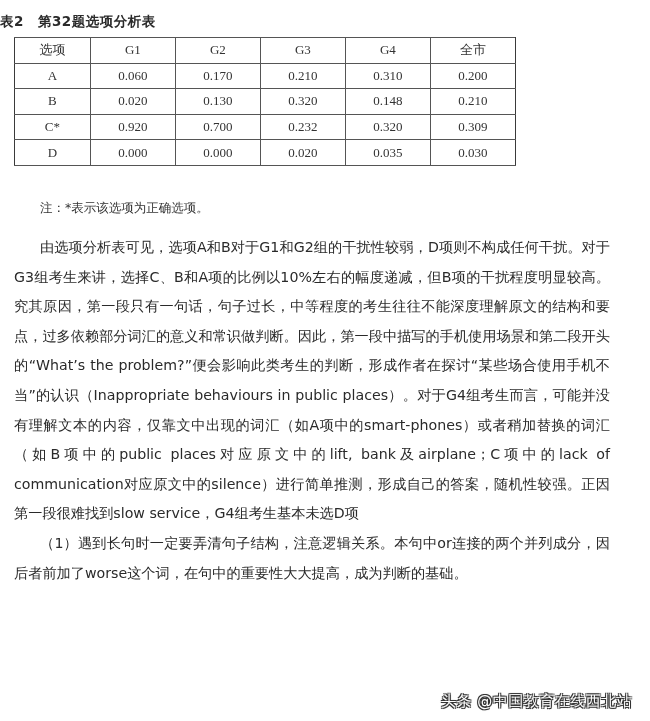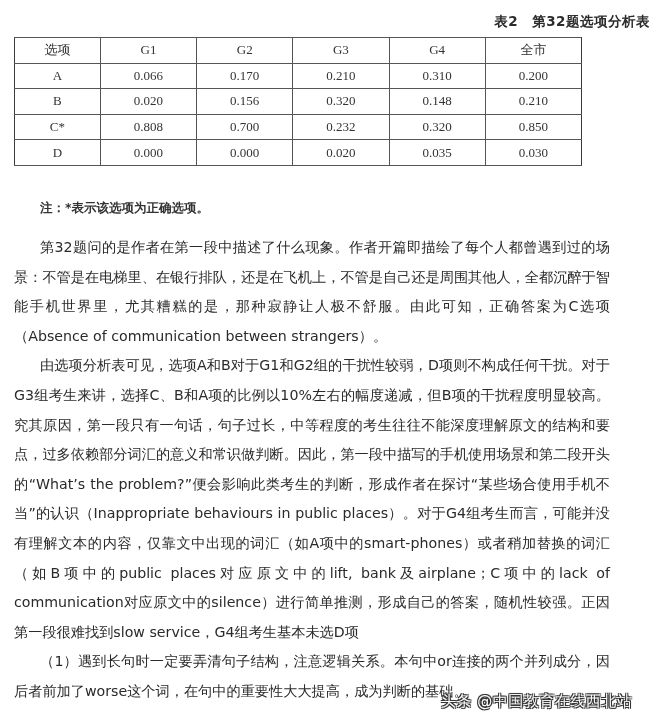--- a/index.html
+++ b/index.html
@@ -13,32 +13,32 @@
     position: relative;
     overflow: hidden;
     font-family: "DejaVu Serif", "Liberation Serif", serif;
     color: #2a2a2a;
   }
   .caption {
     position: absolute;
     top: 13px;
     left: 0;
     width: 650px;
-    text-align: right;
+    text-align: left;
     font-family: "DejaVu Sans", "Liberation Sans", sans-serif;
     font-weight: bold;
     font-size: 13.5px;
     color: #2b2b2b;
     letter-spacing: 0.5px;
   }
   table.opt-table {
     position: absolute;
     top: 37px;
     left: 14px;
-    width: 568px;
+    width: 502px;
     border-collapse: collapse;
     font-family: "Liberation Serif", "DejaVu Serif", serif;
     font-size: 13px;
     color: #333;
     border-top: 1.5px solid #3a3a3a;
     border-bottom: 1.5px solid #3a3a3a;
   }
   table.opt-table th, table.opt-table td {
     border: 1px solid #555;
     height: 24.6px;
@@ -52,21 +52,20 @@
   table.opt-table th:last-child, table.opt-table td:last-child {
     border-right: 1.5px solid #3a3a3a;
   }
   .note {
     position: absolute;
     top: 200px;
     left: 40px;
     font-size: 12.5px;
     color: #333;
     font-family: "DejaVu Sans", "Liberation Sans", sans-serif;
-    font-weight: bold;
   }
   .body-text {
     position: absolute;
     top: 233px;
     left: 14px;
     width: 596px;
     font-family: "DejaVu Sans", "Liberation Sans", sans-serif;
     font-size: 14.2px;
     line-height: 29.6px;
     color: #2a2a2a;
@@ -102,55 +101,54 @@
       <th>G1</th>
       <th>G2</th>
       <th>G3</th>
       <th>G4</th>
       <th>全市</th>
     </tr>
   </thead>
   <tbody>
     <tr>
       <td>A</td>
-      <td>0.066</td>
+      <td>0.060</td>
       <td>0.170</td>
       <td>0.210</td>
       <td>0.310</td>
       <td>0.200</td>
     </tr>
     <tr>
       <td>B</td>
       <td>0.020</td>
-      <td>0.156</td>
+      <td>0.130</td>
       <td>0.320</td>
       <td>0.148</td>
       <td>0.210</td>
     </tr>
     <tr>
       <td>C*</td>
-      <td>0.808</td>
+      <td>0.920</td>
       <td>0.700</td>
       <td>0.232</td>
       <td>0.320</td>
-      <td>0.850</td>
+      <td>0.309</td>
     </tr>
     <tr>
       <td>D</td>
       <td>0.000</td>
       <td>0.000</td>
       <td>0.020</td>
       <td>0.035</td>
       <td>0.030</td>
     </tr>
   </tbody>
 </table>
 
 <div class="note">注：*表示该选项为正确选项。</div>
 
 <div class="body-text">
-  <p>第32题问的是作者在第一段中描述了什么现象。作者开篇即描绘了每个人都曾遇到过的场景：不管是在电梯里、在银行排队，还是在飞机上，不管是自己还是周围其他人，全都沉醉于智能手机世界里，尤其糟糕的是，那种寂静让人极不舒服。由此可知，正确答案为C选项（Absence of communication between strangers）。</p>
   <p>由选项分析表可见，选项A和B对于G1和G2组的干扰性较弱，D项则不构成任何干扰。对于G3组考生来讲，选择C、B和A项的比例以10%左右的幅度递减，但B项的干扰程度明显较高。究其原因，第一段只有一句话，句子过长，中等程度的考生往往不能深度理解原文的结构和要点，过多依赖部分词汇的意义和常识做判断。因此，第一段中描写的手机使用场景和第二段开头的“What’s the problem?”便会影响此类考生的判断，形成作者在探讨“某些场合使用手机不当”的认识（Inappropriate behaviours in public places）。对于G4组考生而言，可能并没有理解文本的内容，仅靠文中出现的词汇（如A项中的smart-phones）或者稍加替换的词汇（如B项中的public places对应原文中的lift, bank及airplane；C项中的lack of communication对应原文中的silence）进行简单推测，形成自己的答案，随机性较强。正因第一段很难找到slow service，G4组考生基本未选D项</p>
   <p>（1）遇到长句时一定要弄清句子结构，注意逻辑关系。本句中or连接的两个并列成分，因后者前加了worse这个词，在句中的重要性大大提高，成为判断的基础。</p>
 
 </div>
 
 <div class="watermark">头条 @中国教育在线西北站</div>
 
 </body></html>

